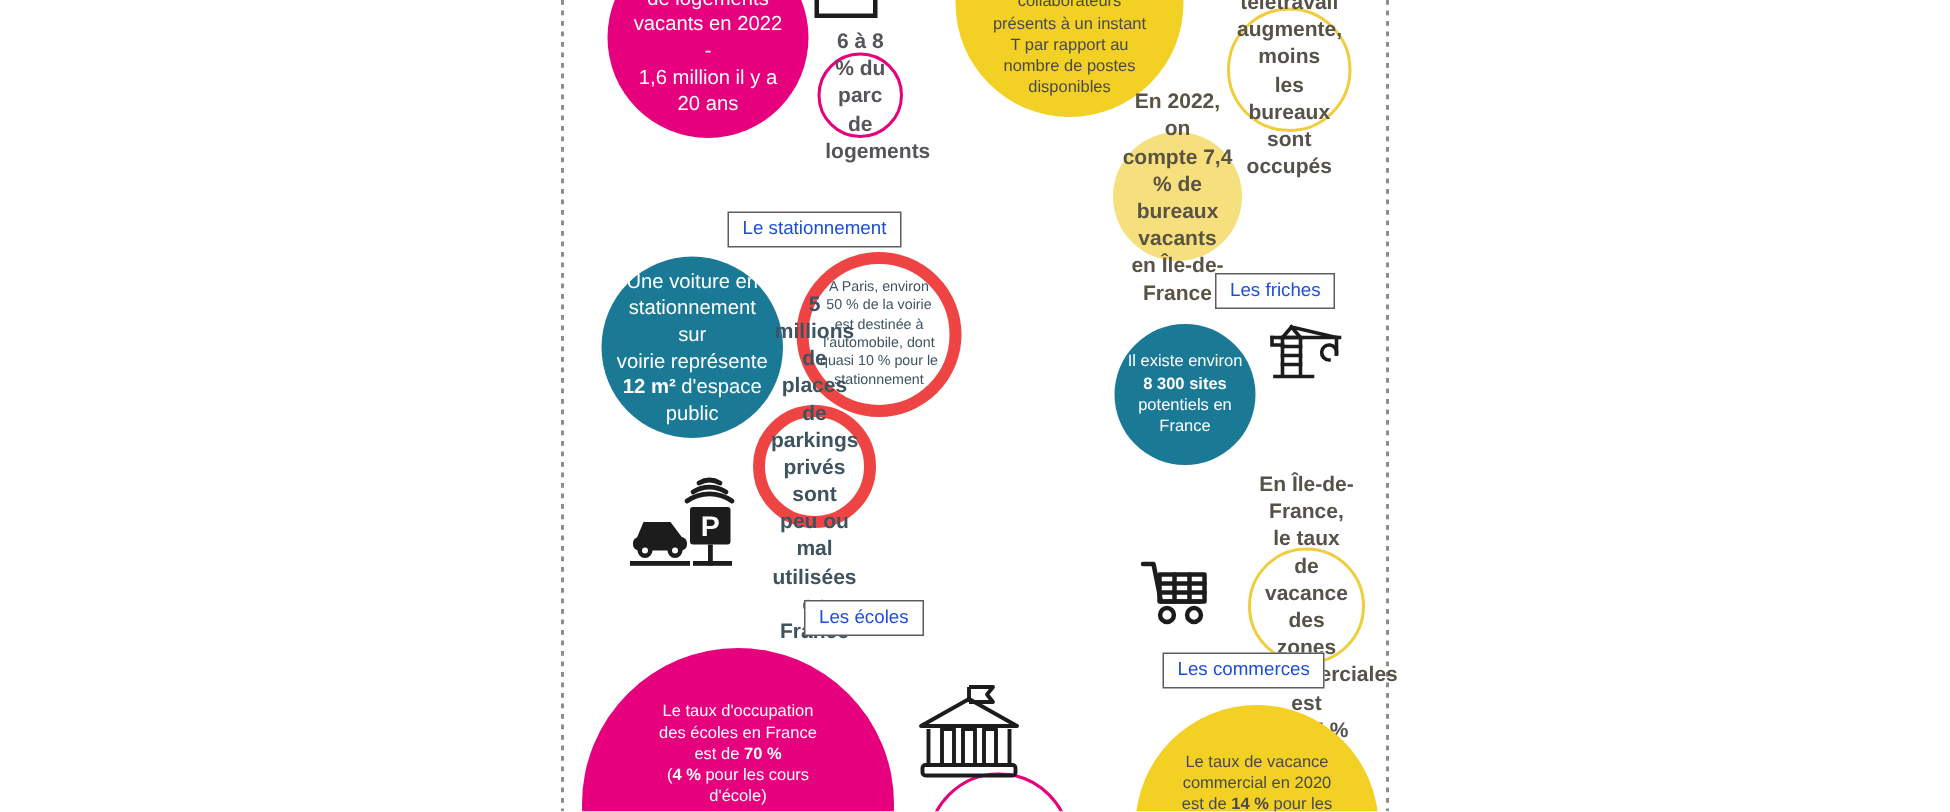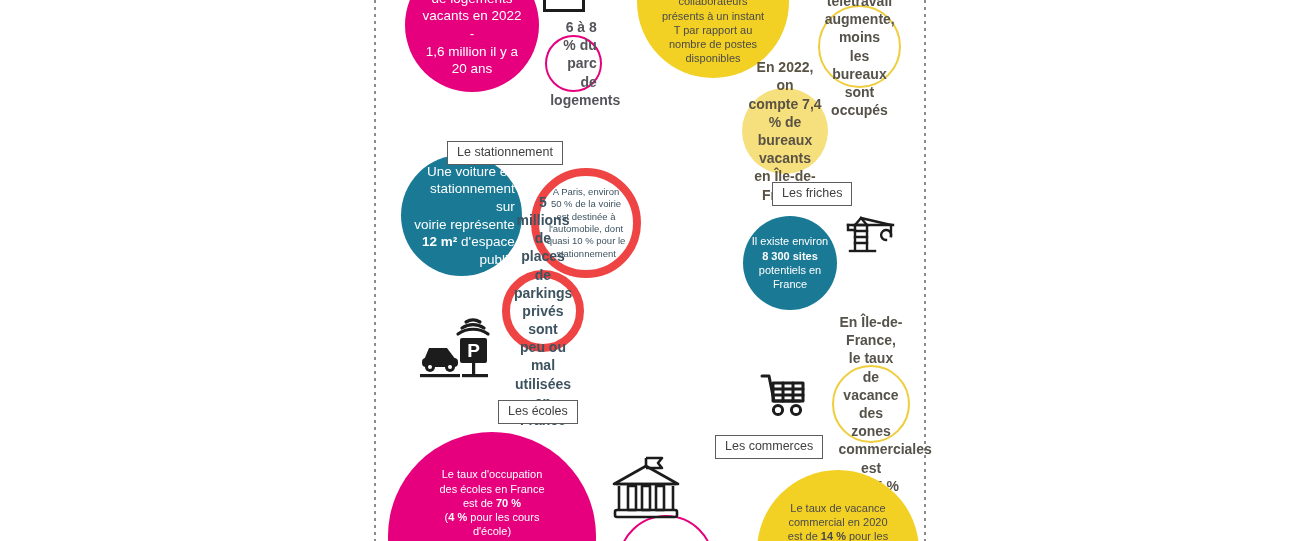--- a/index.html
+++ b/index.html
@@ -42,41 +42,42 @@
     display: block;
     width: 88%;
     white-space: pre-line;
   }
   .b-pink     { background: #E6007E; color: #ffffff; }
   .b-teal     { background: #1A7A96; color: #ffffff; }
   .b-yellow   { background: #F2D024; color: #4a4a4a; }
   .b-ltyellow { background: #F6E07E; color: #5a5344; }
   .b-ltblue   { background: #A8C8D8; color: #3d4f5c; }
 
-  .b-out-pink   { background: #ffffff; border: 2px solid #E6007E; color: #55545a; text-align: right; }
+  .b-out-pink   { background: #ffffff; border: 2px solid #E6007E; color: #55545a; }
   .b-out-teal   { background: #ffffff; border: 8px solid #ef4444; color: #3d5360; }
   .b-out-yellow { background: #ffffff; border: 2px solid #EFCD3C; color: #55524a; }
 
   .b-big   { font-size: 13.5px; }
   .b-med   { font-size: 11px; }
   .b-small { font-size: 9.5px; }
   .b-xs    { font-size: 14px; font-weight: bold; }
   .strong  { font-weight: bold; }
 
   
   .section-label {
     position: absolute;
     border: 1.6px solid #5d5d5d;
     background: #ffffff;
-    color: #404040;
+    color: #1d4ed8;
     font-size: 12.5px;
     padding: 4px 9px 5px 9px;
     white-space: nowrap;
     line-height: 1;
     z-index: 30;
+    margin-left: 38px;
   }
 
   
   .icon { position: absolute; z-index: 20; }
   .icon svg { display: block; }
 
   .sq-outline {
     position: absolute;
     border: 3px solid #1c1c1c;
     background: #ffffff;
@@ -127,21 +128,21 @@
     <span class="txt">En 2022, on
 compte 7,4 % de
 bureaux vacants
 en Île-de-France</span>
   </div>
 
   <div class="section-label" style="left:447px; top:141px;">
     <span>Le stationnement</span>
   </div>
 
-  <div class="bubble b-teal b-big" style="left:401px; top:155px; width:121px; height:121px;text-align:right;">
+  <div class="bubble b-teal b-big" style="left:401px; top:171px; width:121px; height:121px;">
     <span class="txt">Une voiture en
 stationnement sur
 voirie représente
 <span class="strong">12 m²</span> d'espace
 public</span>
   </div>
 
   <div class="bubble b-out-teal b-small" style="left:531px; top:168px; width:110px; height:110px;">
     <span class="txt">A Paris, environ
 50 % de la voirie
@@ -224,21 +225,21 @@
 
   <div class="bubble b-out-yellow b-xs" style="left:832px; top:365px; width:78px; height:78px;">
     <span class="txt">En Île-de-
 France, le taux
 de vacance
 des zones
 commerciales est
 de 8,5 %</span>
   </div>
 
-  <div class="section-label" style="left:715px; top:435px;">
+  <div class="section-label" style="left:737px; top:435px;">
     <span>Les commerces</span>
   </div>
 
   <div class="bubble b-yellow b-med" style="left:757px; top:470px; width:162px; height:162px;">
     <span class="txt" style="padding-bottom:58px;">Le taux de vacance
 commercial en 2020
 est de <span class="strong">14 %</span> pour les</span>
   </div>
 
   <div class="section-label" style="left:498px; top:400px;">

